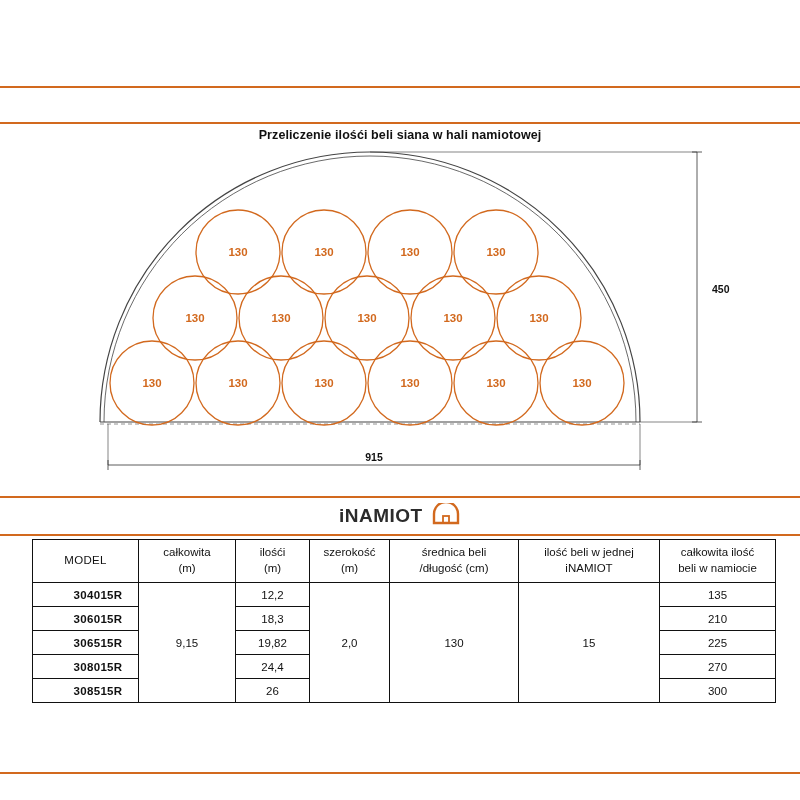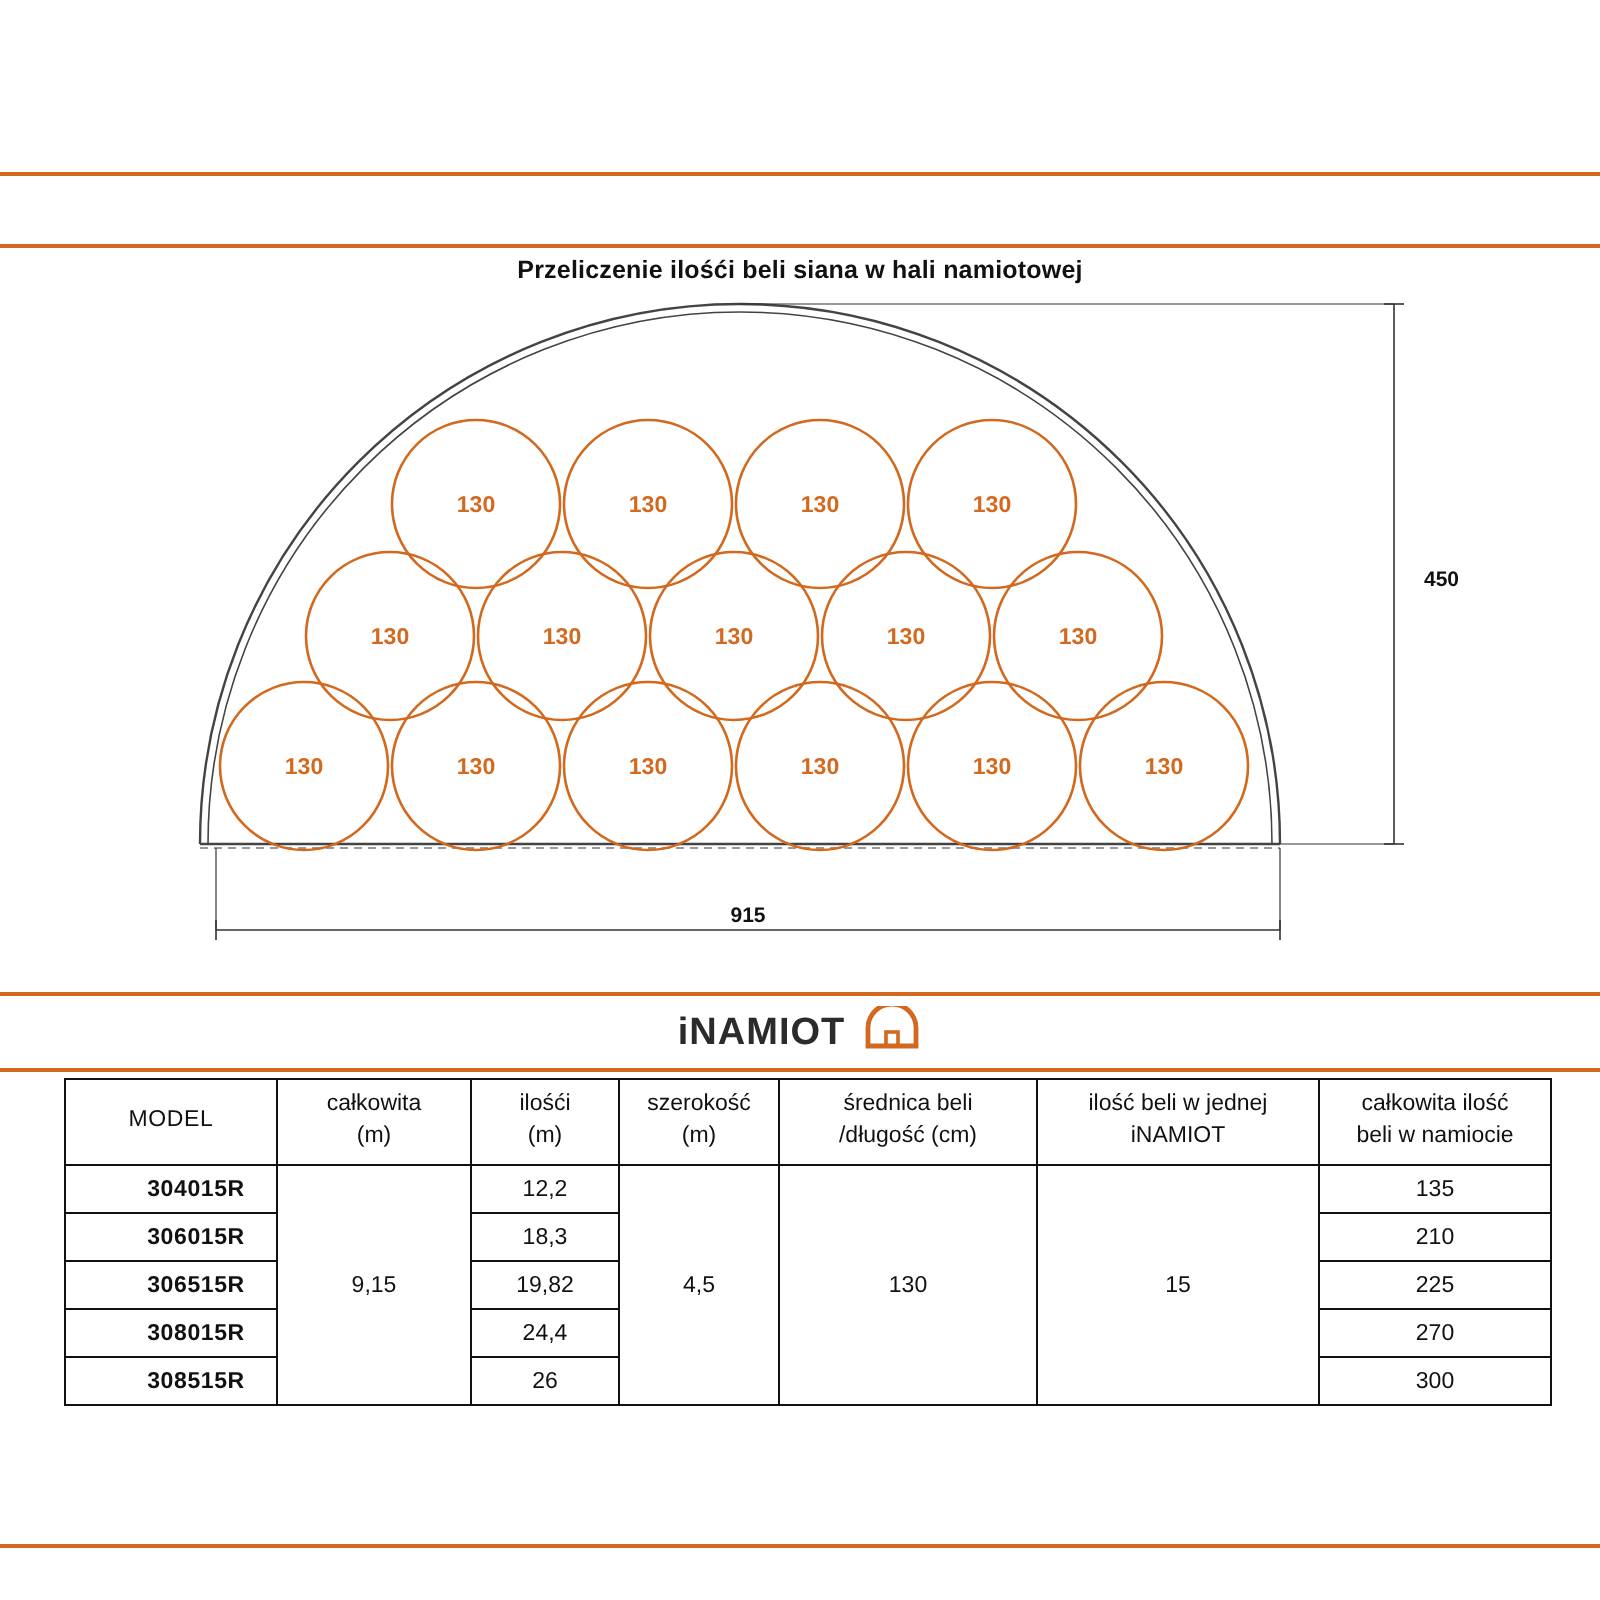--- a/index.html
+++ b/index.html
@@ -246,21 +246,21 @@
           <span class="hdr-line">całkowita ilość</span>
           <span class="hdr-line">beli w namiocie</span>
         </th>
       </tr>
     </thead>
     <tbody>
       <tr>
         <td class="model-cell">304015R</td>
         <td rowspan="5">9,15</td>
         <td>12,2</td>
-        <td rowspan="5">4,5</td>
+        <td rowspan="5">2,0</td>
         <td rowspan="5">130</td>
         <td rowspan="5">15</td>
         <td>135</td>
       </tr>
       <tr>
         <td class="model-cell">306015R</td>
         <td>18,3</td>
         <td>210</td>
       </tr>
       <tr>

